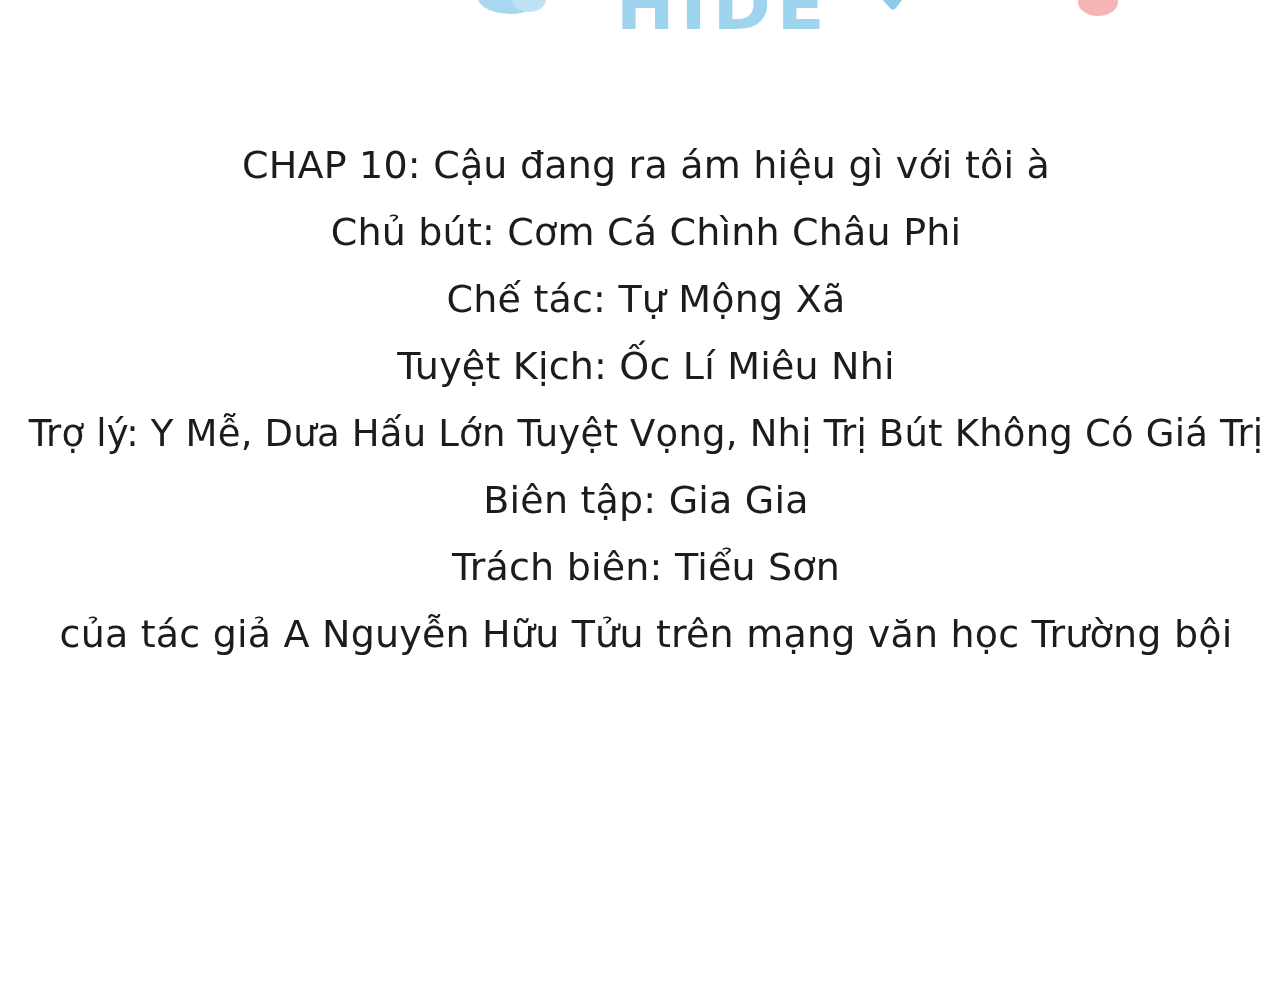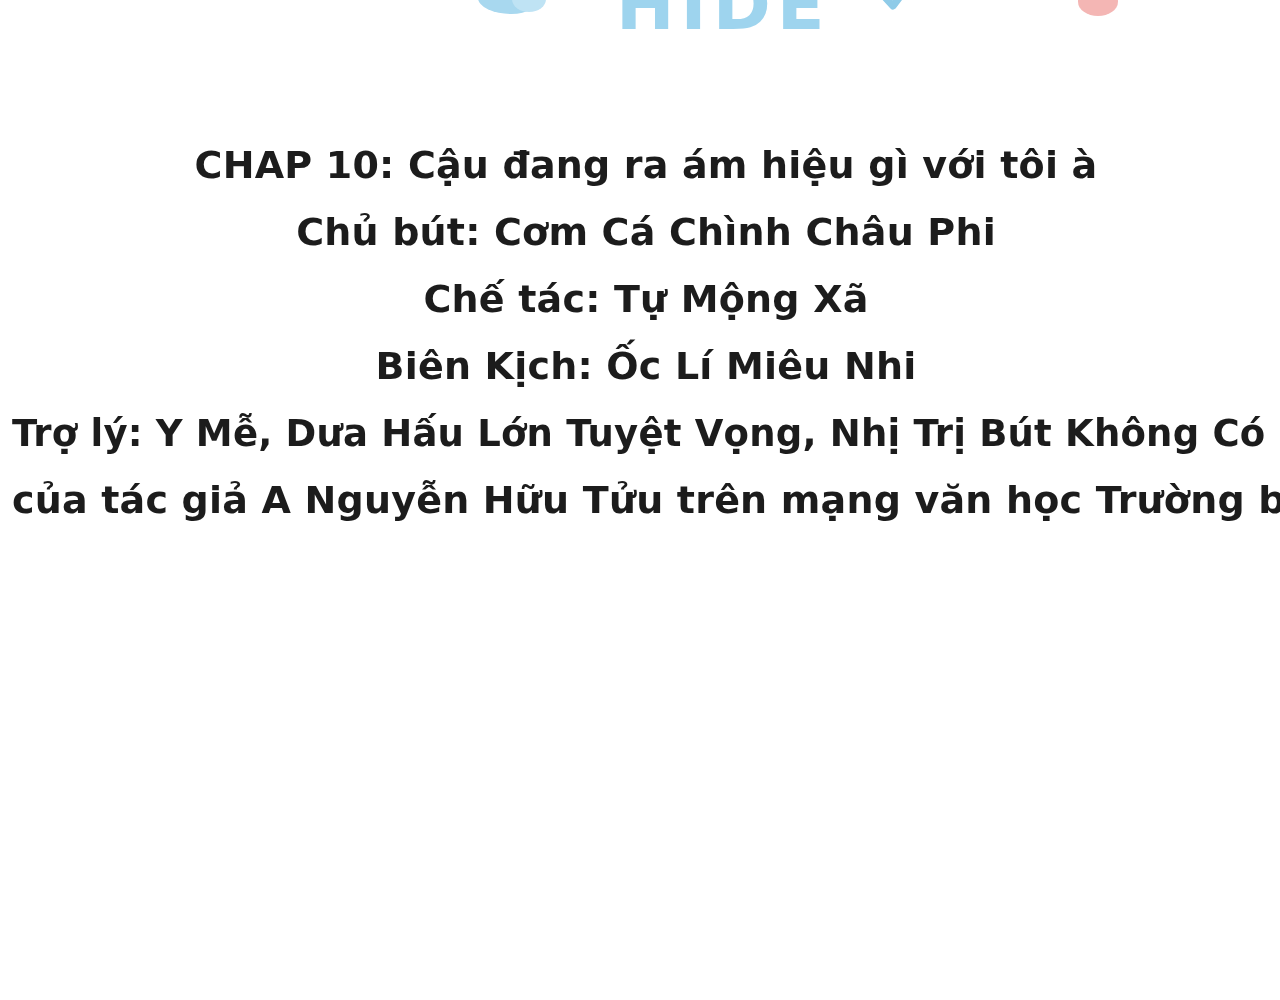--- a/index.html
+++ b/index.html
@@ -75,21 +75,21 @@
   
   .credits {
     position: absolute;
     top: 132px;
     left: 0;
     width: 1280px;
     text-align: center;
   }
   .credit-line {
     font-family: "DejaVu Sans", sans-serif;
-    font-weight: 700;
+    font-weight: 400;
     font-size: 38px;
     line-height: 67px;
     color: #1c1c1c;
     white-space: nowrap;
     letter-spacing: 0.2px;
     margin-left: 12px;
   }
   .credit-line.wide {
     font-size: 37px;
   }
@@ -106,16 +106,18 @@
       <path d="M4 22 L17 36 L43 2" fill="none" stroke="#8fcbe8" stroke-width="7" stroke-linecap="round" stroke-linejoin="round"></path>
     </svg>
   </div>
   <div class="art-dot-pink"></div>
 </div>
 
 <div class="credits">
   <div class="credit-line">CHAP 10: Cậu đang ra ám hiệu gì với tôi à</div>
   <div class="credit-line">Chủ bút: Cơm Cá Chình Châu Phi</div>
   <div class="credit-line">Chế tác: Tự Mộng Xã</div>
-  <div class="credit-line">Biên Kịch: Ốc Lí Miêu Nhi</div>
+  <div class="credit-line">Tuyệt Kịch: Ốc Lí Miêu Nhi</div>
   <div class="credit-line wide">Trợ lý: Y Mễ, Dưa Hấu Lớn Tuyệt Vọng, Nhị Trị Bút Không Có Giá Trị</div>
+  <div class="credit-line">Biên tập: Gia Gia</div>
+  <div class="credit-line">Trách biên: Tiểu Sơn</div>
   <div class="credit-line">của tác giả A Nguyễn Hữu Tửu trên mạng văn học Trường bội</div>
 </div>
 
 </body></html>

